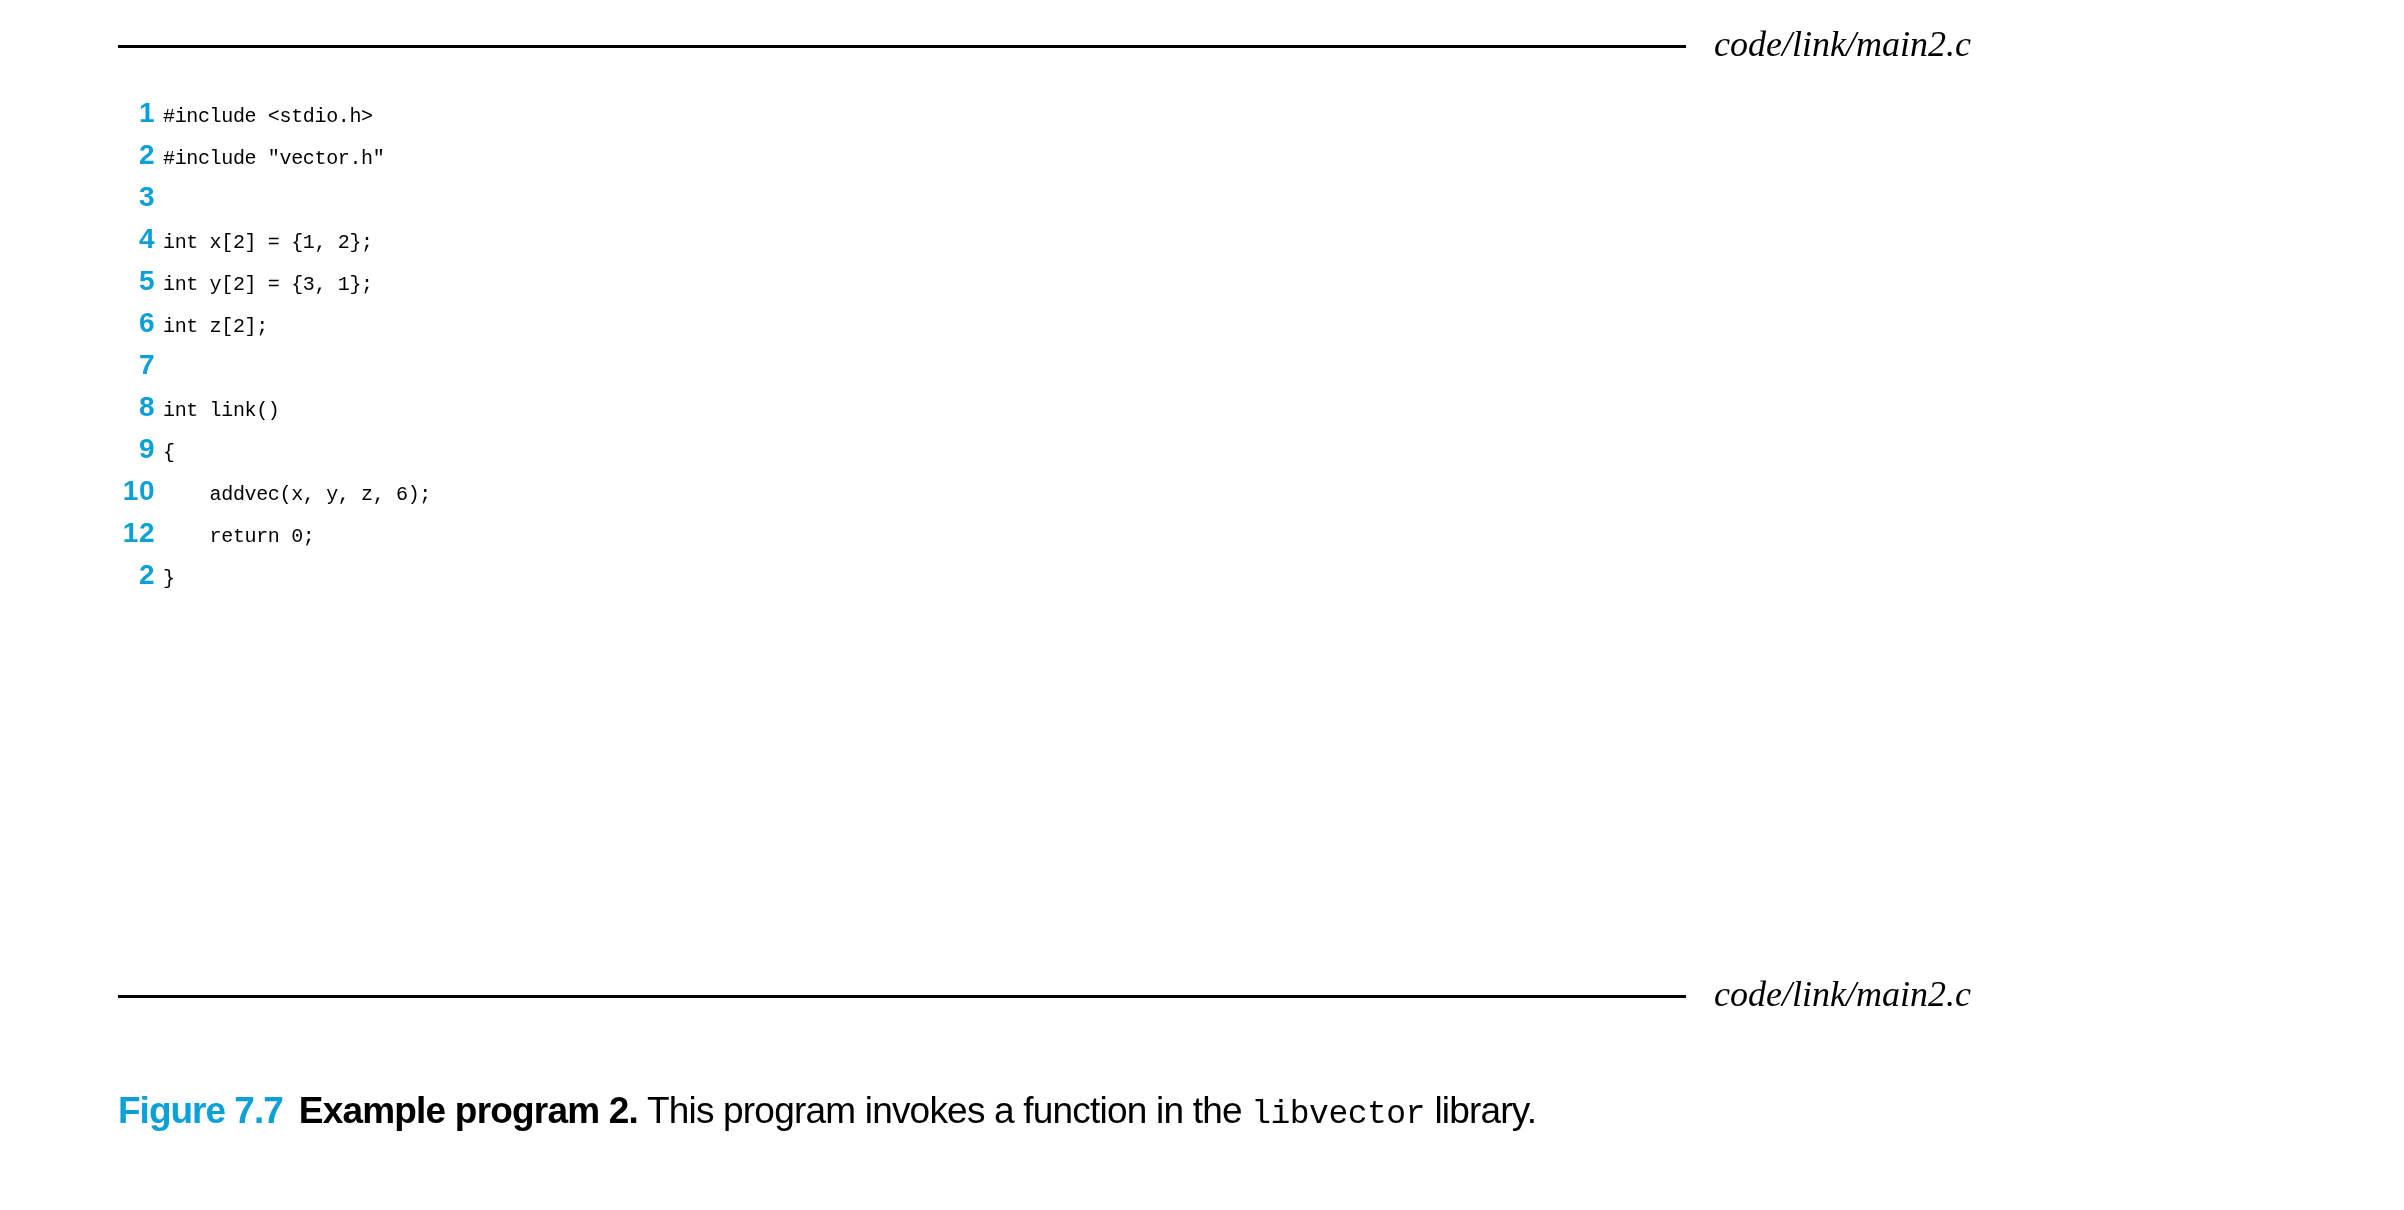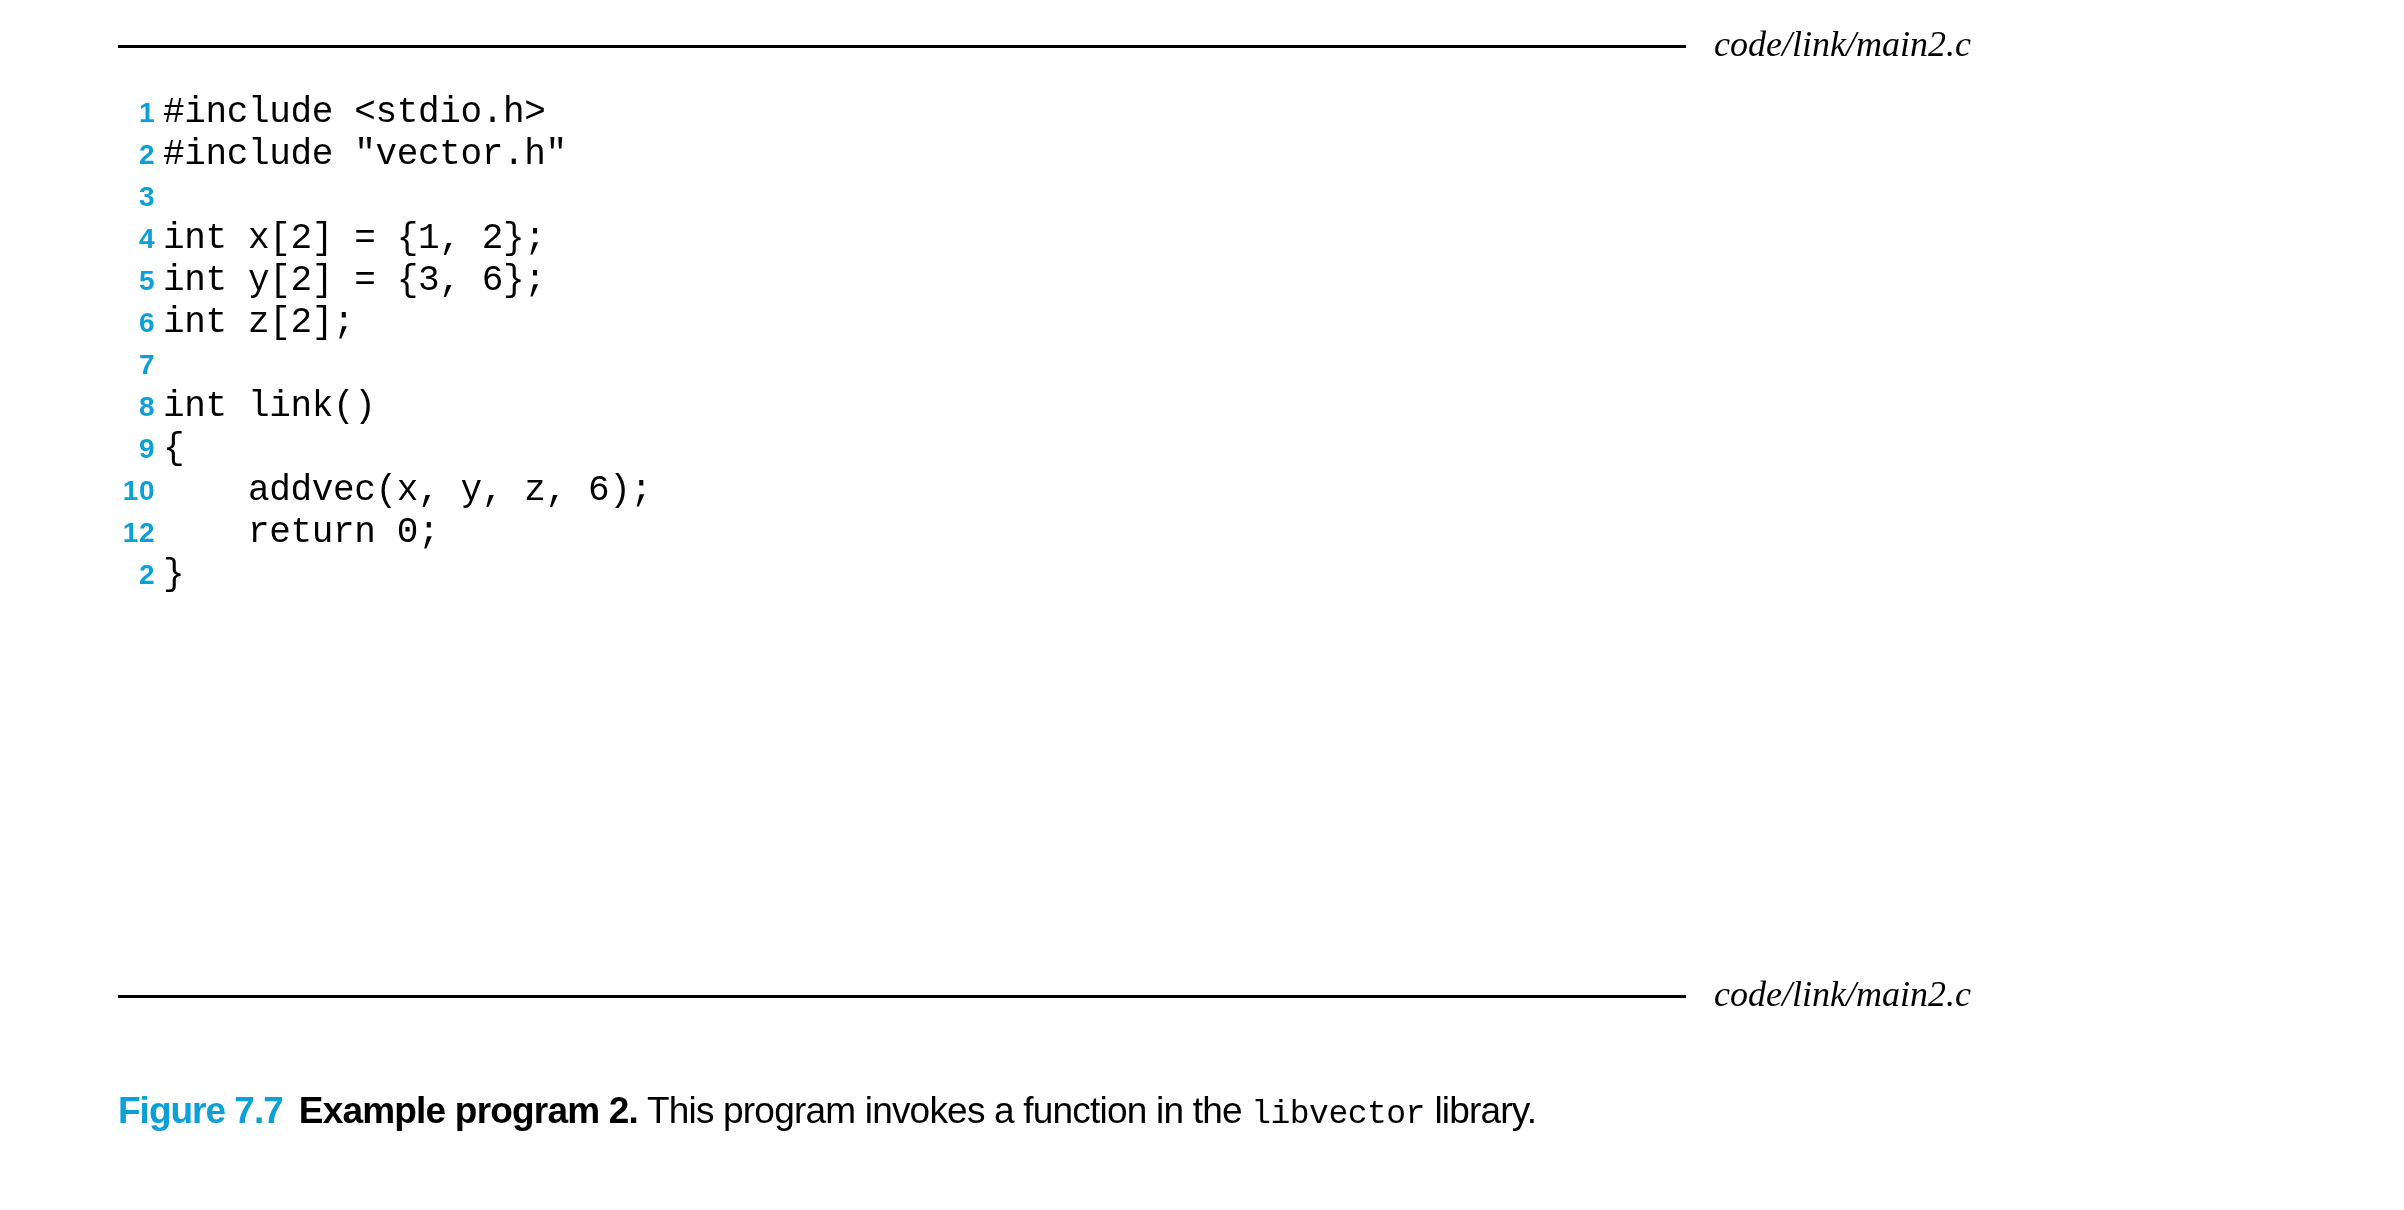--- a/index.html
+++ b/index.html
@@ -76,21 +76,21 @@
     font-family: "Liberation Sans", sans-serif;
     font-size: 28px;
     font-weight: 600;
     line-height: 42px;
     letter-spacing: 0.5px;
   }
 
   .line-code {
     margin-left: 8px;
     font-family: "Liberation Mono", "DejaVu Sans Mono", monospace;
-    font-size: 36px;
+    font-size: 20px;
     letter-spacing: -0.35px;
     color: #000000;
     white-space: pre;
     line-height: 42px;
   }
 
   
   .caption {
     position: absolute;
     left: 118px;
@@ -147,21 +147,21 @@
       <div class="line-code"></div>
     </div>
 
     <div class="code-line">
       <div class="line-no">4</div>
       <div class="line-code">int x[2] = {1, 2};</div>
     </div>
 
     <div class="code-line">
       <div class="line-no">5</div>
-      <div class="line-code">int y[2] = {3, 6};</div>
+      <div class="line-code">int y[2] = {3, 1};</div>
     </div>
 
     <div class="code-line">
       <div class="line-no">6</div>
       <div class="line-code">int z[2];</div>
     </div>
 
     <div class="code-line">
       <div class="line-no">7</div>
       <div class="line-code"></div>

